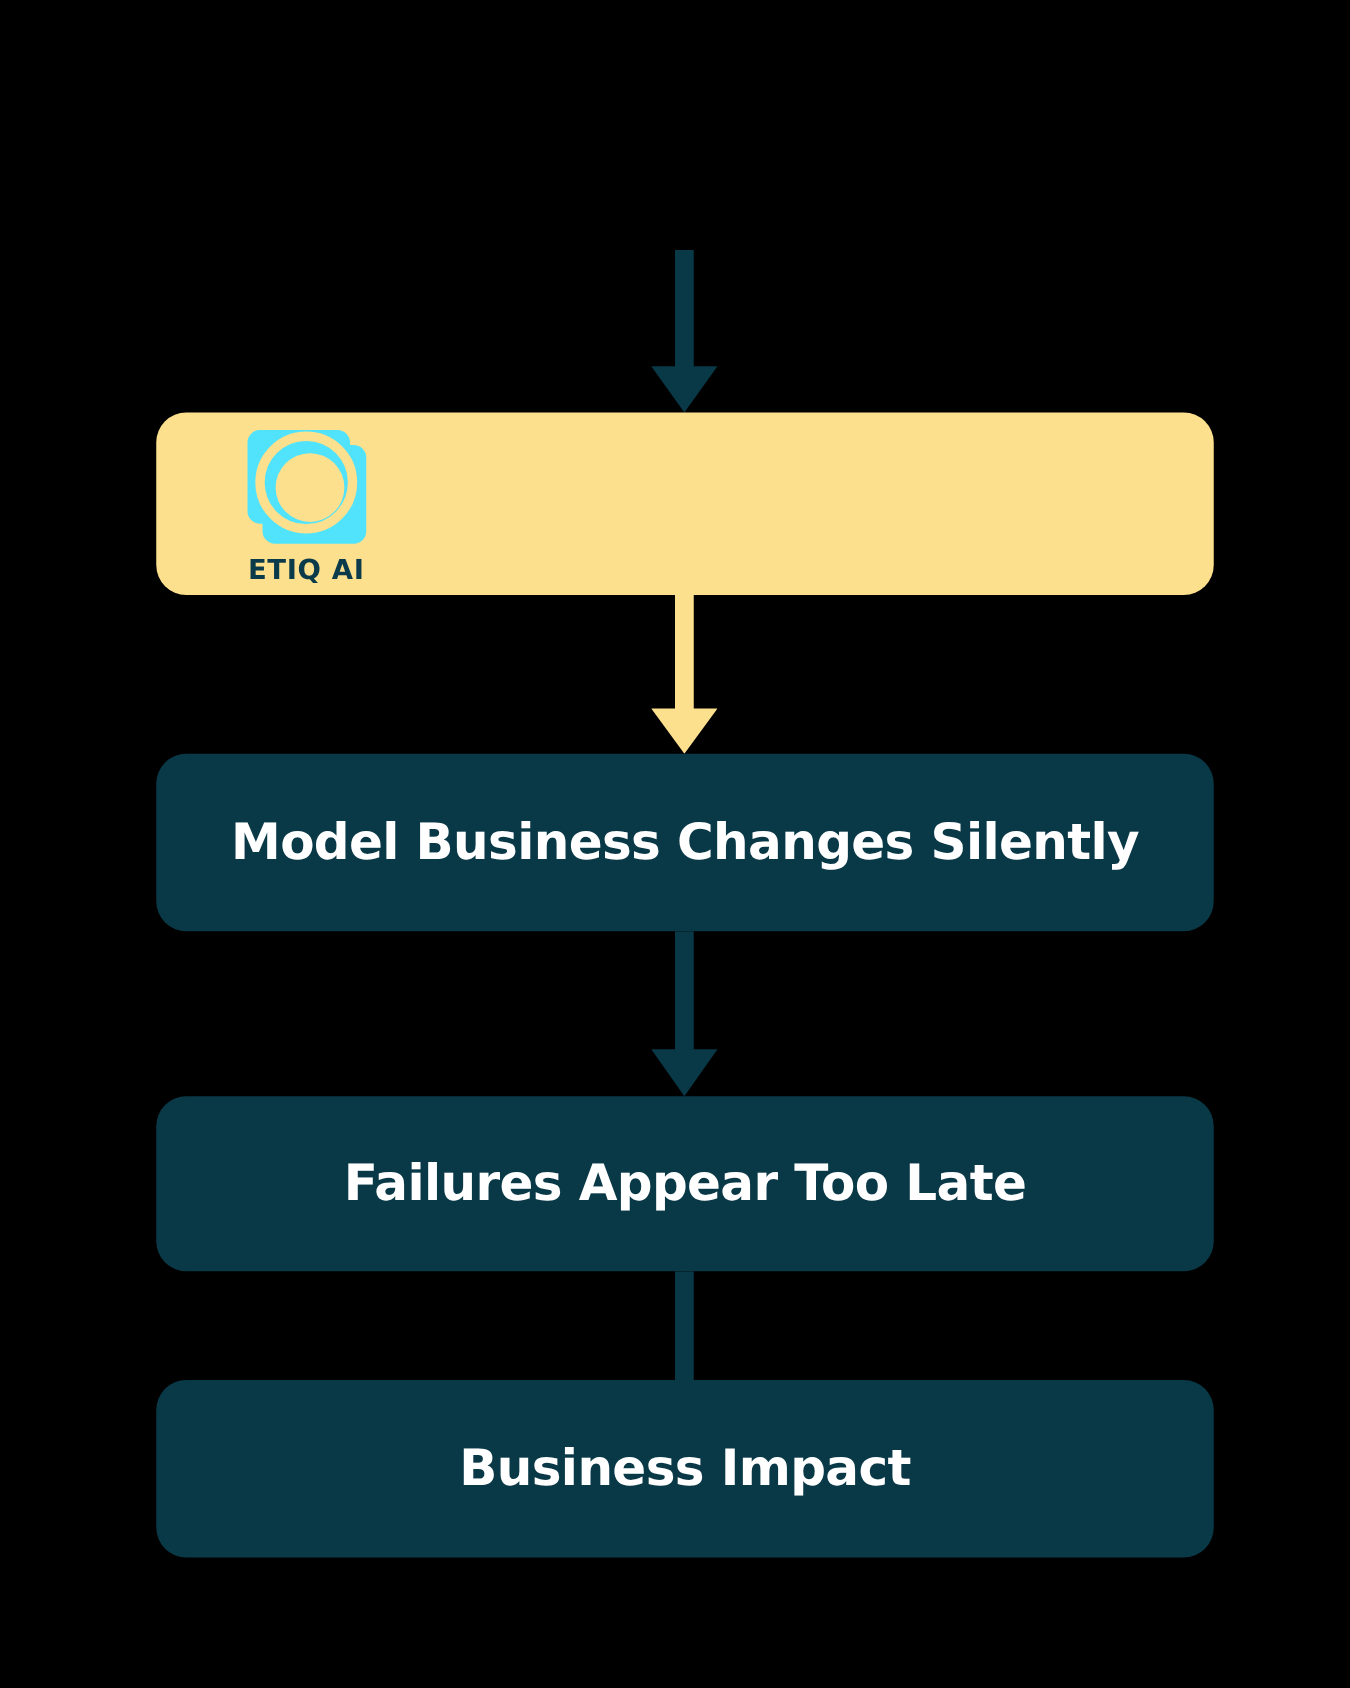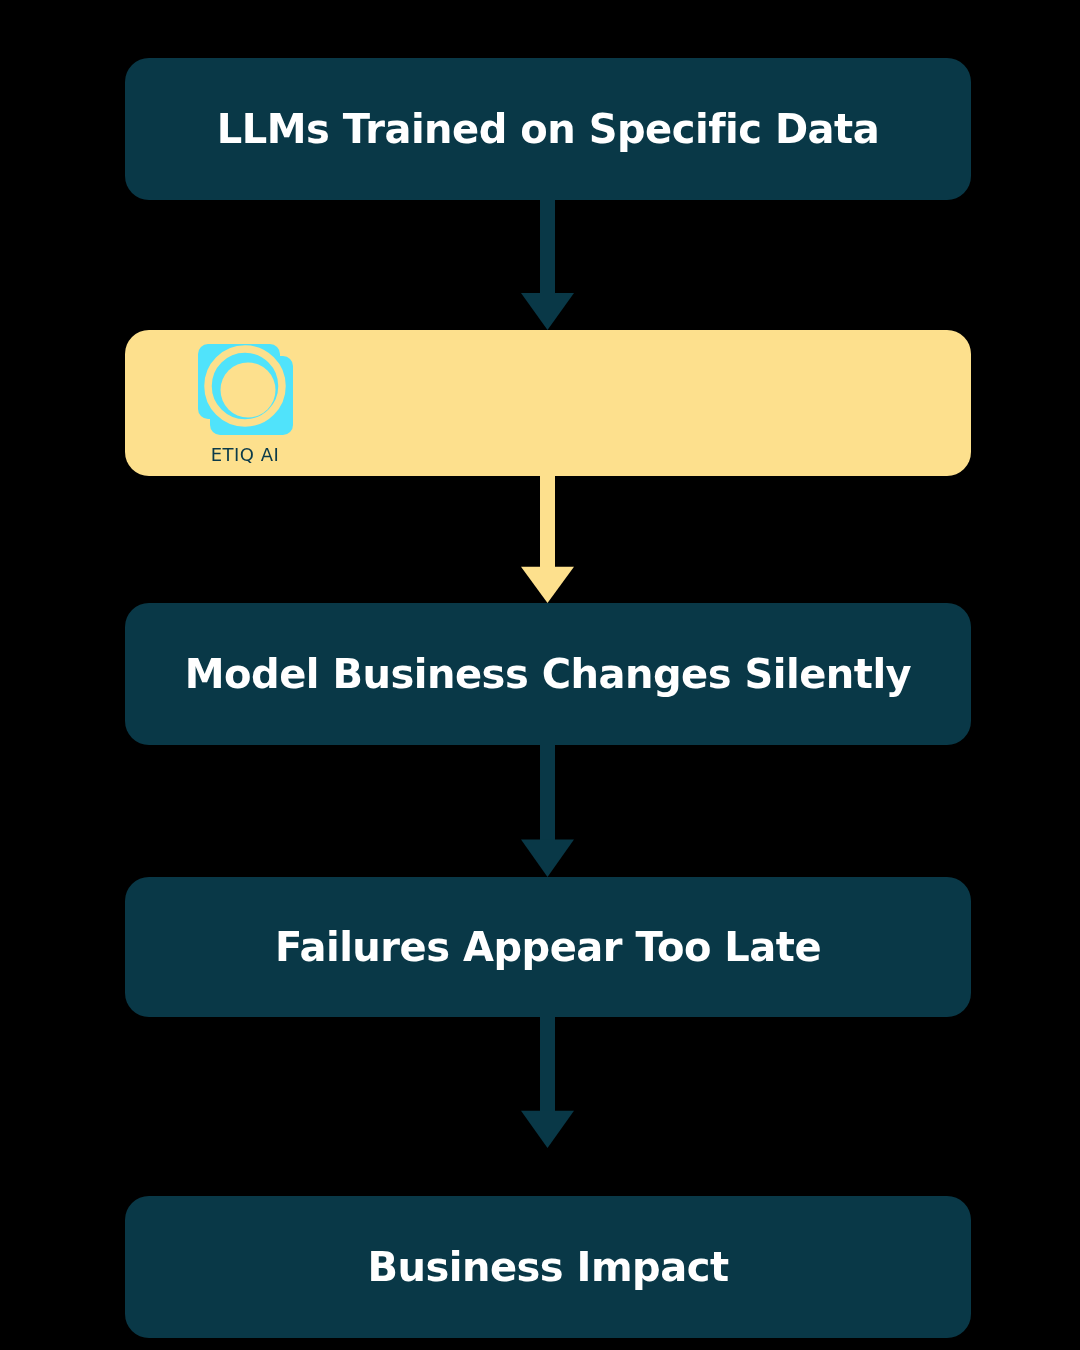--- a/index.html
+++ b/index.html
@@ -34,21 +34,21 @@
     font-weight:700;
     letter-spacing:-0.5px;
     white-space:nowrap;
     color:var(--text-light);
   }
   .node.highlight .node-label{color:var(--text-dark);}
   #node-1{top:58px;height:142px;}
   #node-2{top:330px;height:146px;}
   #node-3{top:603px;height:142px;}
   #node-4{top:877px;height:140px;text-align:right;}
-  #node-5{top:1196px;height:142px;}
+  #node-5{top:1104px;height:142px;}
   .connector{
     position:absolute;
     left:521px;
     width:53px;
   }
   #connector-1{top:200px;height:130px;}
   #connector-2{top:476px;height:127px;}
   #connector-3{top:745px;height:132px;}
   #connector-4{top:1017px;height:131px;}
   .connector svg{display:block;width:100%;height:100%;}
@@ -62,35 +62,32 @@
     display:flex;
     flex-direction:column;
     align-items:center;
   }
   .logo-icon{width:99px;height:95px;}
   .logo-square{fill:var(--cyan);}
   .logo-ring{fill:none;stroke:var(--yellow);stroke-width:7.5;}
   .logo-disc{fill:var(--yellow);}
   .logo-text{
     margin-top:7px;
-    font-size:18px;
-    font-weight:400;
+    font-size:22px;
+    font-weight:700;
     letter-spacing:0.5px;
     color:var(--text-dark);
     white-space:nowrap;
   }
 </style>
 </head>
 <body>
 
 <div class="canvas">
 
-  <div class="node dark" id="node-1">
-    <span class="node-label">LLMs Trained on Specific Data</span>
-  </div>
 
   <div class="connector dark" id="connector-1">
     <svg viewBox="0 0 53 130" preserveAspectRatio="none">
       <rect x="19" y="0" width="15" height="100" fill="currentColor"></rect>
       <polygon points="0,93 53,93 26.5,130" fill="currentColor"></polygon>
     </svg>
   </div>
 
   <div class="node highlight" id="node-2">
     <div class="logo-block">

